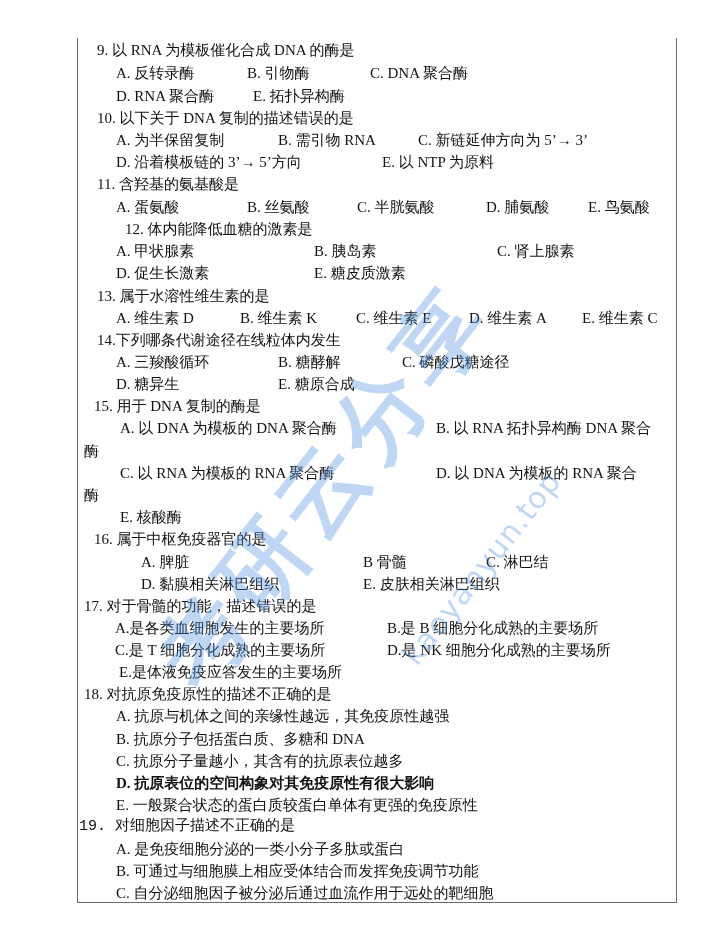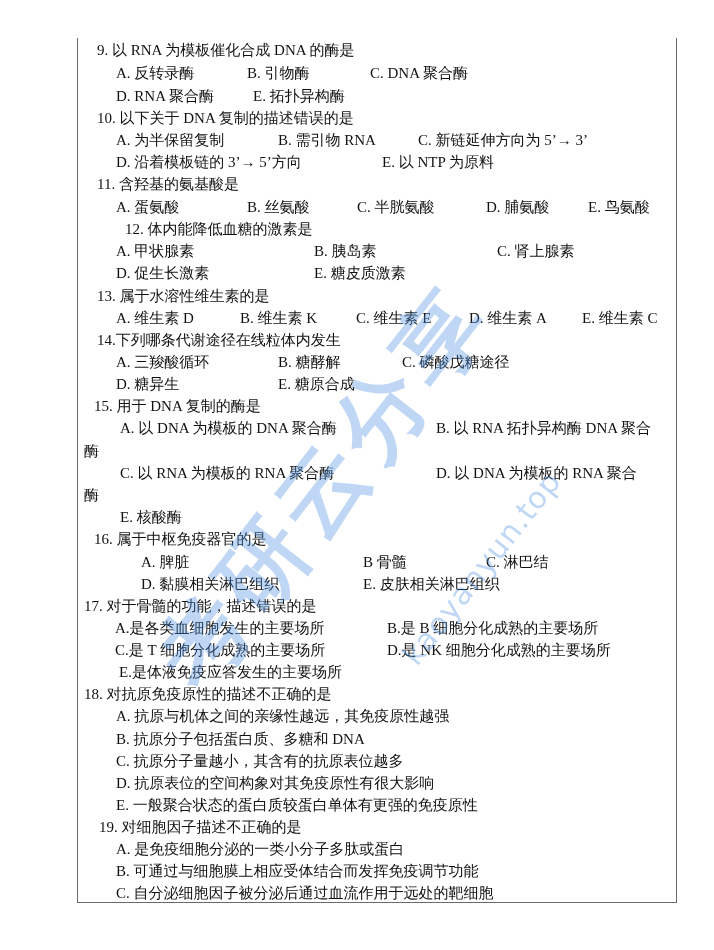--- a/index.html
+++ b/index.html
@@ -148,28 +148,28 @@
 </div>
 <div class="line" style="top:706px;left:116px;text-align:center;">
   <span>A.  抗原与机体之间的亲缘性越远，其免疫原性越强</span>
 </div>
 <div class="line" style="top:729px;left:116px;">
   <span>B.  抗原分子包括蛋白质、多糖和 DNA</span>
 </div>
 <div class="line" style="top:751px;left:116px;">
   <span>C.  抗原分子量越小，其含有的抗原表位越多</span>
 </div>
-<div class="line" style="top:773px;left:116px;">
+<div class="line" style="top:773px;left:116px;font-weight:bold;">
   <span>D.  抗原表位的空间构象对其免疫原性有很大影响</span>
 </div>
 <div class="line" style="top:795px;left:116px;">
   <span>E.  一般聚合状态的蛋白质较蛋白单体有更强的免疫原性</span>
 </div>
 
-<div class="line" style="top:817px;left:99px;">
+<div class="line" style="top:817px;left:79px;font-family:Liberation Mono, monospace;">
   <span>19.  对细胞因子描述不正确的是</span>
 </div>
 <div class="line" style="top:839px;left:116px;">
   <span>A.  是免疫细胞分泌的一类小分子多肽或蛋白</span>
 </div>
 <div class="line" style="top:861px;left:116px;">
   <span>B.  可通过与细胞膜上相应受体结合而发挥免疫调节功能</span>
 </div>
 <div class="line" style="top:883px;left:116px;">
   <span>C.  自分泌细胞因子被分泌后通过血流作用于远处的靶细胞</span>

